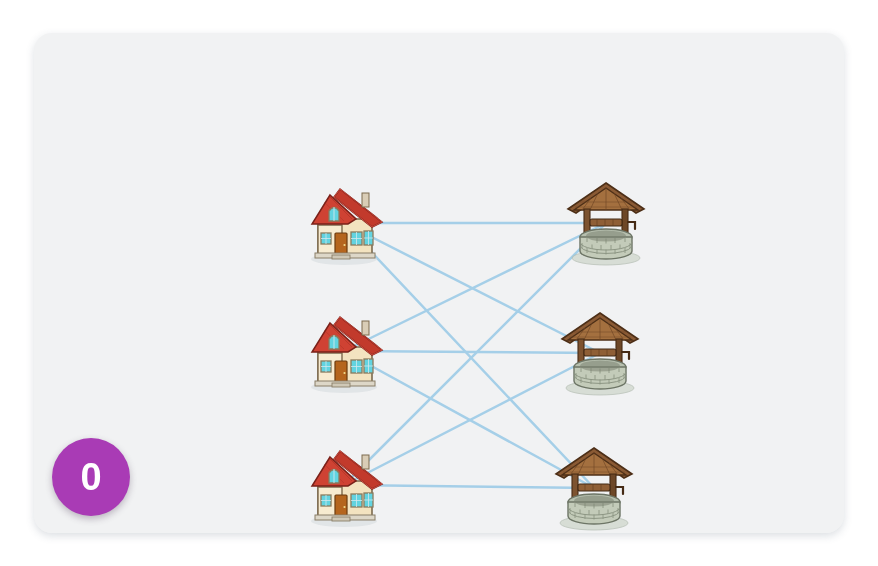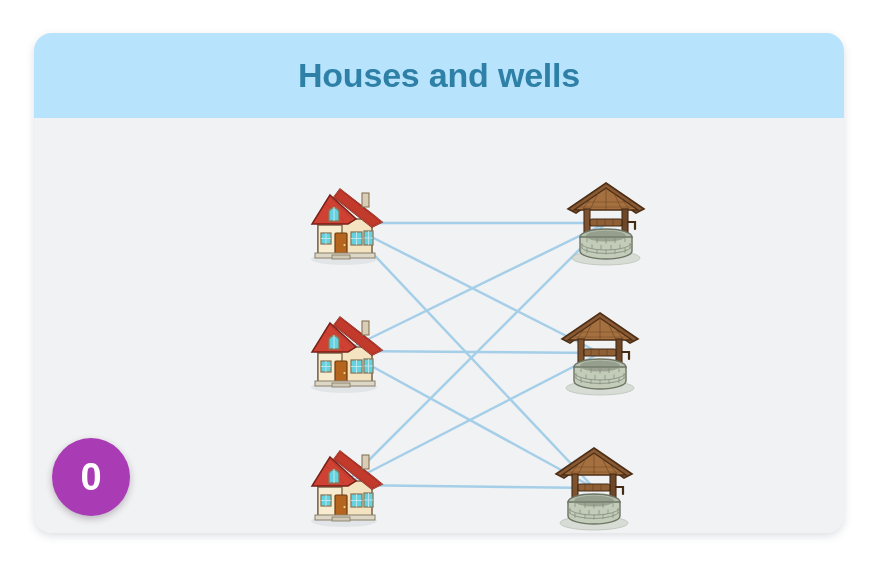--- a/index.html
+++ b/index.html
@@ -98,23 +98,20 @@
     font-size: 38px;
     font-weight: bold;
     line-height: 1;
   }
 </style>
 </head>
 <body>
 
 <div id="puzzle-card">
 
-  <div id="card-header" style="background: rgb(183, 227, 252);">
-    <div id="card-title" style="color: rgb(47, 128, 166);">Houses and wells</div>
-  </div>
 
   <div id="card-body" style="background: rgb(241, 242, 243);">
     <div id="graph-area">
       <svg id="edge-layer" viewBox="0 0 810 415">
           <line x1="310" y1="105" x2="572" y2="105" stroke="#a5cfe8" stroke-width="2.5" stroke-linecap="round"></line>
           <line x1="310" y1="105" x2="566" y2="235" stroke="#a5cfe8" stroke-width="2.5" stroke-linecap="round"></line>
           <line x1="310" y1="105" x2="560" y2="370" stroke="#a5cfe8" stroke-width="2.5" stroke-linecap="round"></line>
           <line x1="310" y1="233" x2="572" y2="105" stroke="#a5cfe8" stroke-width="2.5" stroke-linecap="round"></line>
           <line x1="310" y1="233" x2="566" y2="235" stroke="#a5cfe8" stroke-width="2.5" stroke-linecap="round"></line>
           <line x1="310" y1="233" x2="560" y2="370" stroke="#a5cfe8" stroke-width="2.5" stroke-linecap="round"></line>

